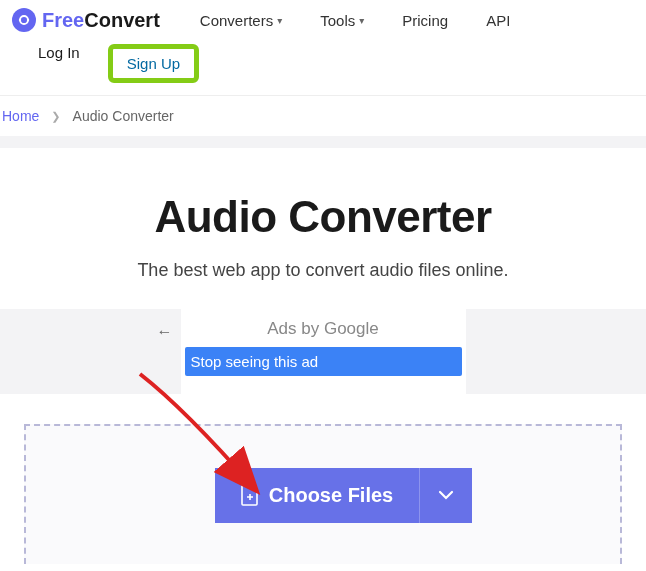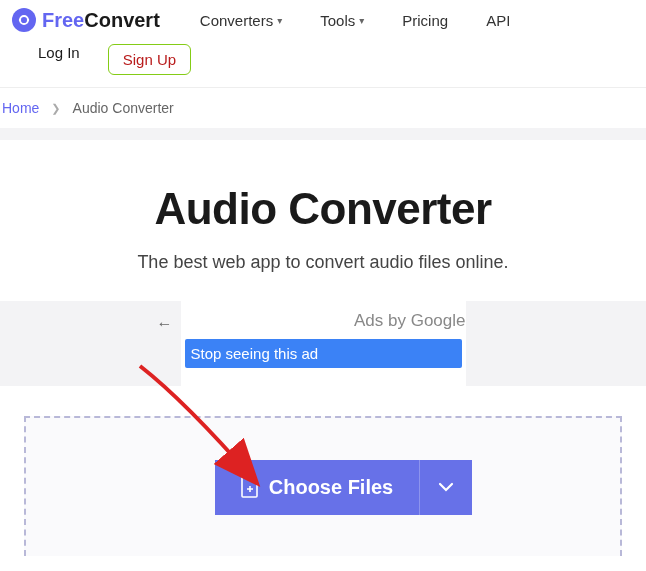--- a/index.html
+++ b/index.html
@@ -10,37 +10,37 @@
     .logo-icon { width: 24px; height: 24px; background: #6366f1; border-radius: 50%; display: flex; align-items: center; justify-content: center; }
     .logo-text { font-size: 20px; font-weight: 700; }
     .logo-free { color: #6366f1; }
     .logo-convert { color: #1a1a1a; }
     .nav-links { display: flex; gap: 38px; align-items: center; font-size: 15px; color: #333; }
     .nav-item { display: flex; align-items: center; gap: 4px; cursor: pointer; }
     .chevron { font-size: 10px; color: #666; }
     
     .auth-row { display: flex; align-items: flex-start; gap: 28px; padding: 4px 38px 12px; }
     .login { font-size: 15px; color: #1a1a1a; cursor: pointer; }
-    .signup { font-size: 15px; color: #b91c1c; border: 1px solid #84cc16; border-radius: 6px; padding: 6px 14px; cursor: pointer; background: #fff; }
+    .signup { font-size: 15px; color: #0369a1; border: 5px solid #84cc16; border-radius: 6px; padding: 6px 14px; cursor: pointer; background: #fff; }
     
     .breadcrumb-bar { border-top: 1px solid #eee; padding: 12px 2px; display: flex; align-items: center; gap: 12px; font-size: 14px; text-align: center; }
     .breadcrumb-home { color: #6366f1; cursor: pointer; }
     .breadcrumb-sep { color: #aaa; font-size: 11px; }
     .breadcrumb-current { color: #666; }
     
     .gray-strip { background: #f3f3f5; height: 12px; }
     
     .hero { text-align: center; padding: 44px 20px 28px; }
     .hero h1 { font-size: 44px; font-weight: 800; color: #1a1a1a; letter-spacing: -0.5px; margin-bottom: 18px; }
     .hero p { font-size: 18px; color: #444; }
     
     .ad-zone { background: #f3f3f5; padding: 0; display: flex; justify-content: center; }
     .ad-inner { background: #fff; width: 285px; position: relative; padding: 10px 0 14px; }
     .ad-back { position: absolute; left: -24px; top: 12px; color: #666; font-size: 16px; cursor: pointer; }
-    .ad-header { text-align: right; color: #888; font-size: 17px; margin-bottom: 8px; }
+    .ad-header { text-align: center; color: #888; font-size: 17px; margin-bottom: 8px; }
     .ad-stop { background: #3b82f6; color: #fff; text-align: left; padding: 6px; font-size: 15px; margin: 0 4px 4px; cursor: pointer; border-radius: 2px; }
     .ad-why { border: 1px solid #ddd; text-align: center; padding: 6px; margin: 0 4px; color: #666; font-size: 14px; cursor: pointer; display: flex; align-items: center; justify-content: center; gap: 6px; border-radius: 2px; }
     .info-circle { width: 14px; height: 14px; border: 1px solid #999; border-radius: 50%; display: inline-flex; align-items: center; justify-content: center; font-size: 9px; color: #999; font-style: italic; font-family: serif; }
     
     .white-gap { height: 30px; background: #fff; }
     
     .drop-wrap { padding: 0 24px; position: relative; }
     .drop-zone { border: 2px dashed #b8b8d8; border-bottom: none; background: #fafafc; height: 140px; display: flex; align-items: center; justify-content: center; }
     .choose-group { display: flex; padding-left: 41px; }
     .choose-btn { background: #6771e8; color: #fff; font-size: 20px; font-weight: 600; padding: 16px 26px; display: flex; align-items: center; gap: 10px; cursor: pointer; border: none; }

